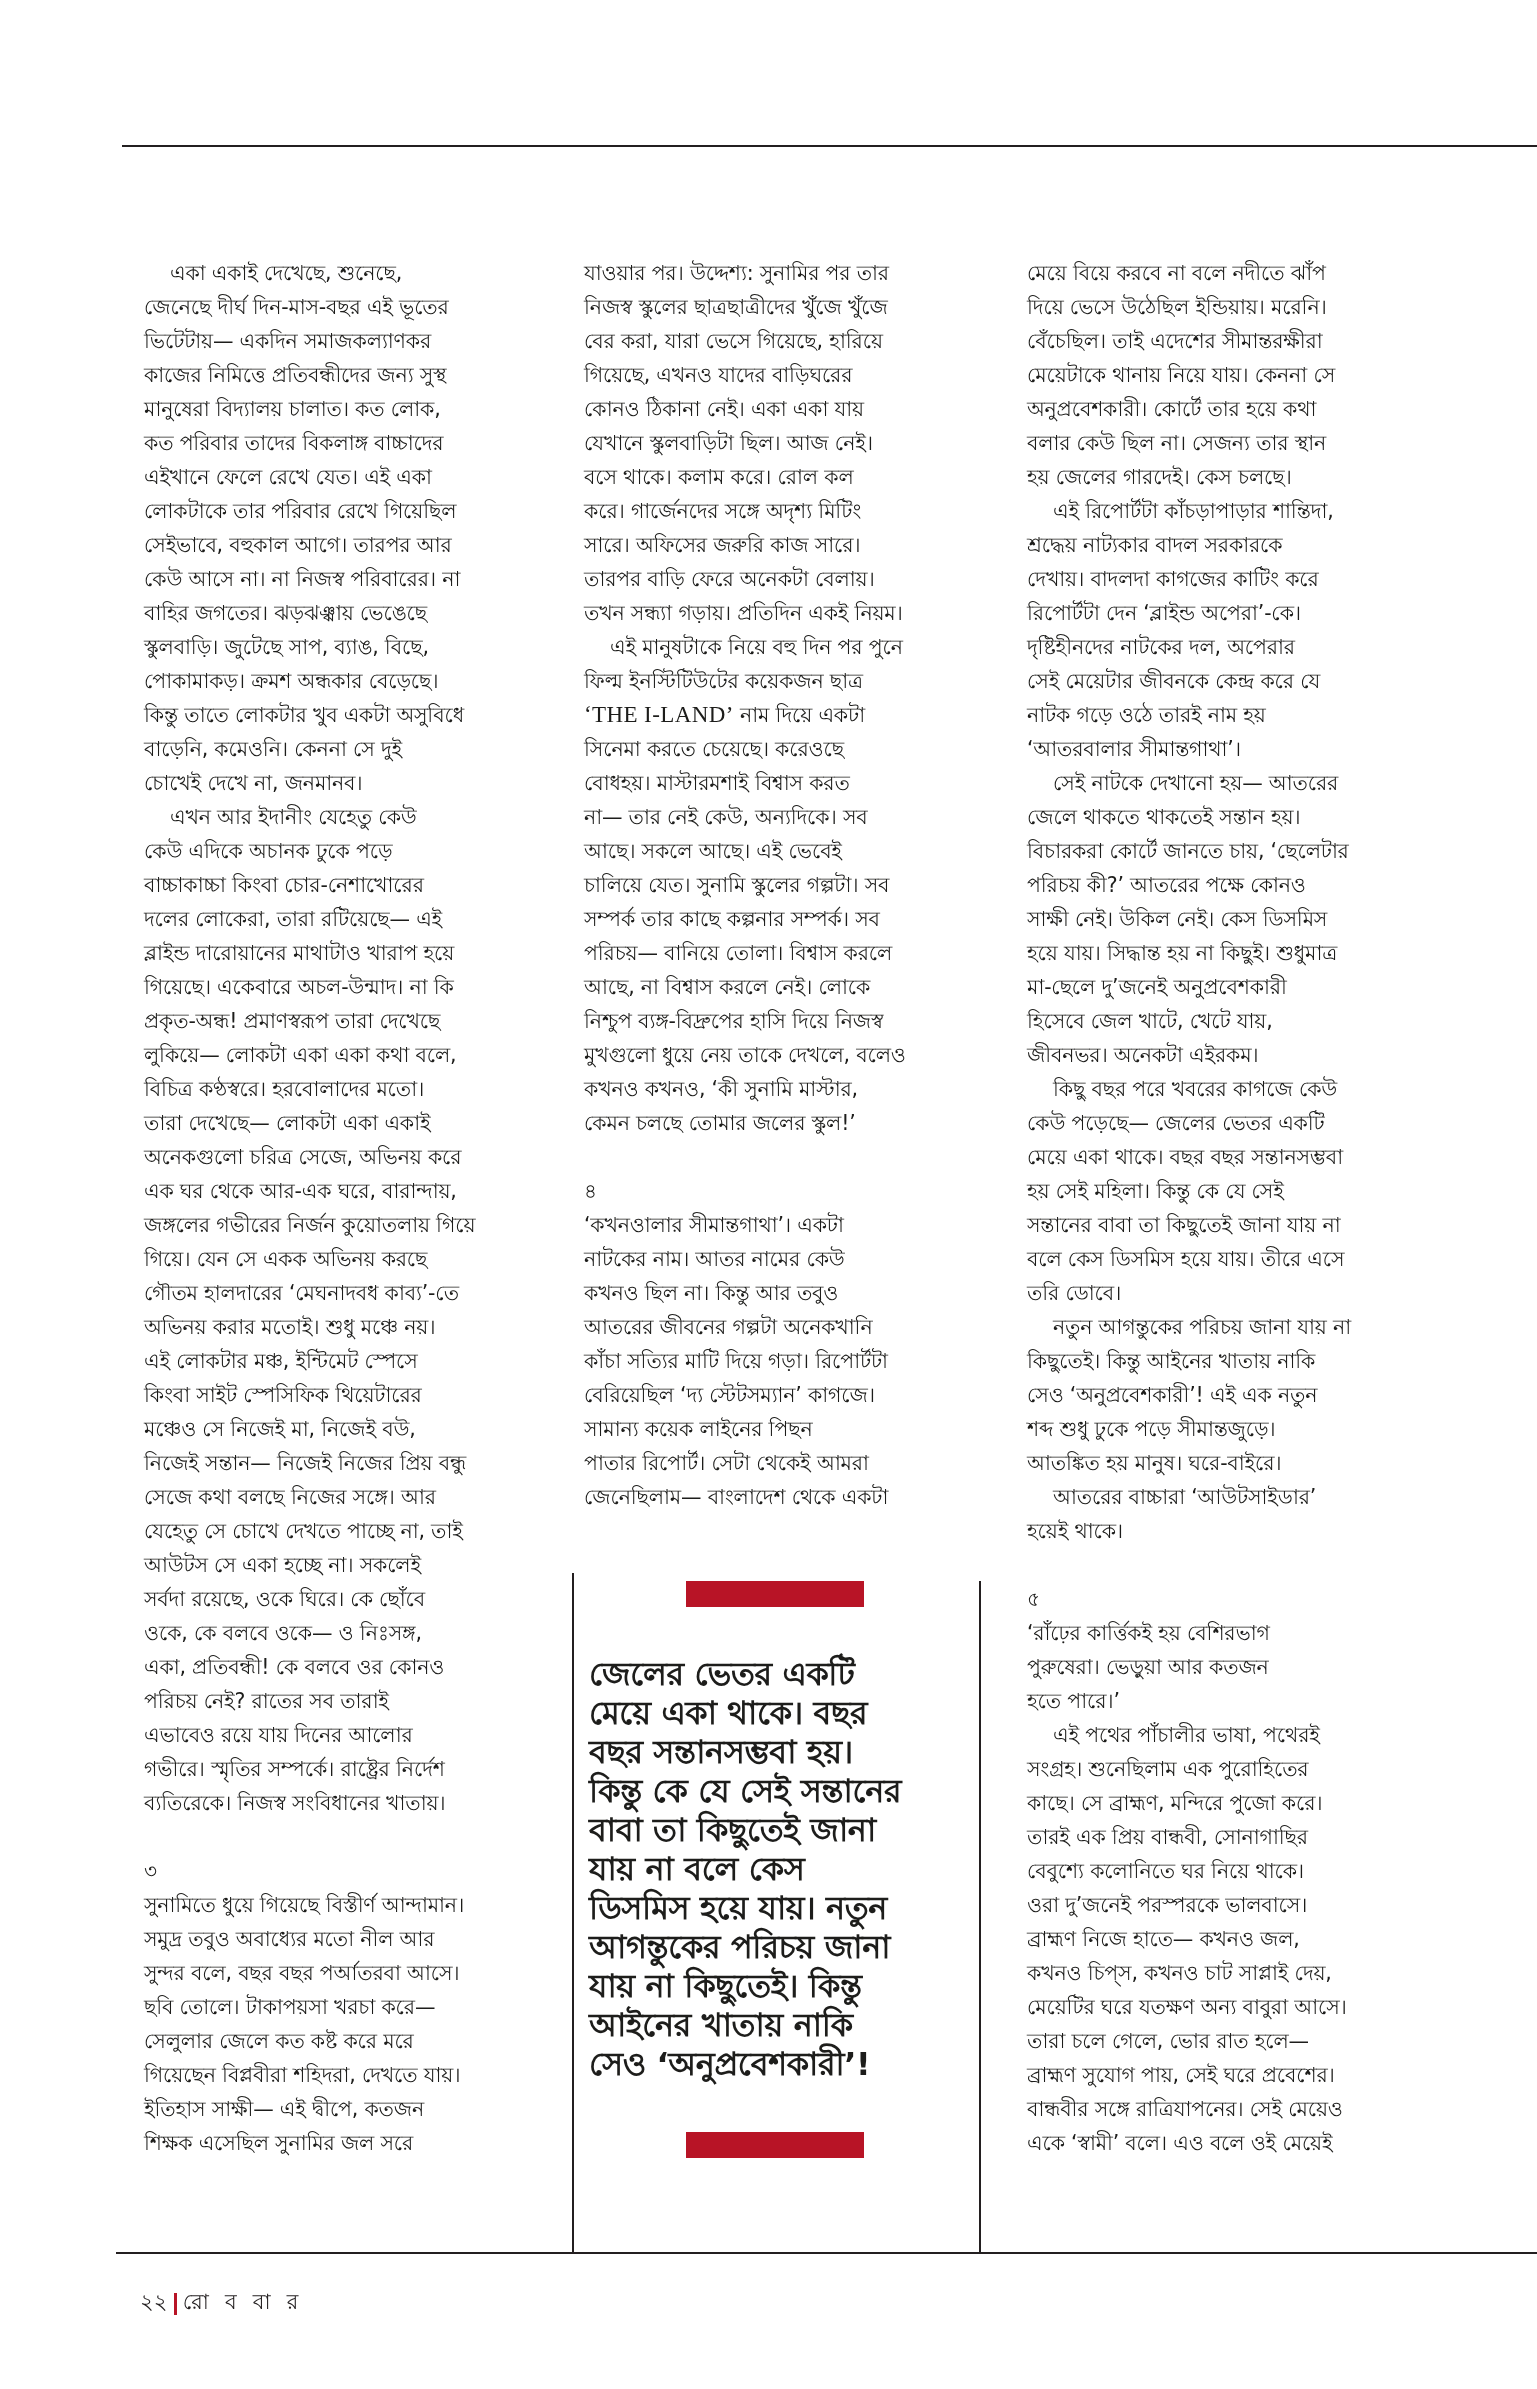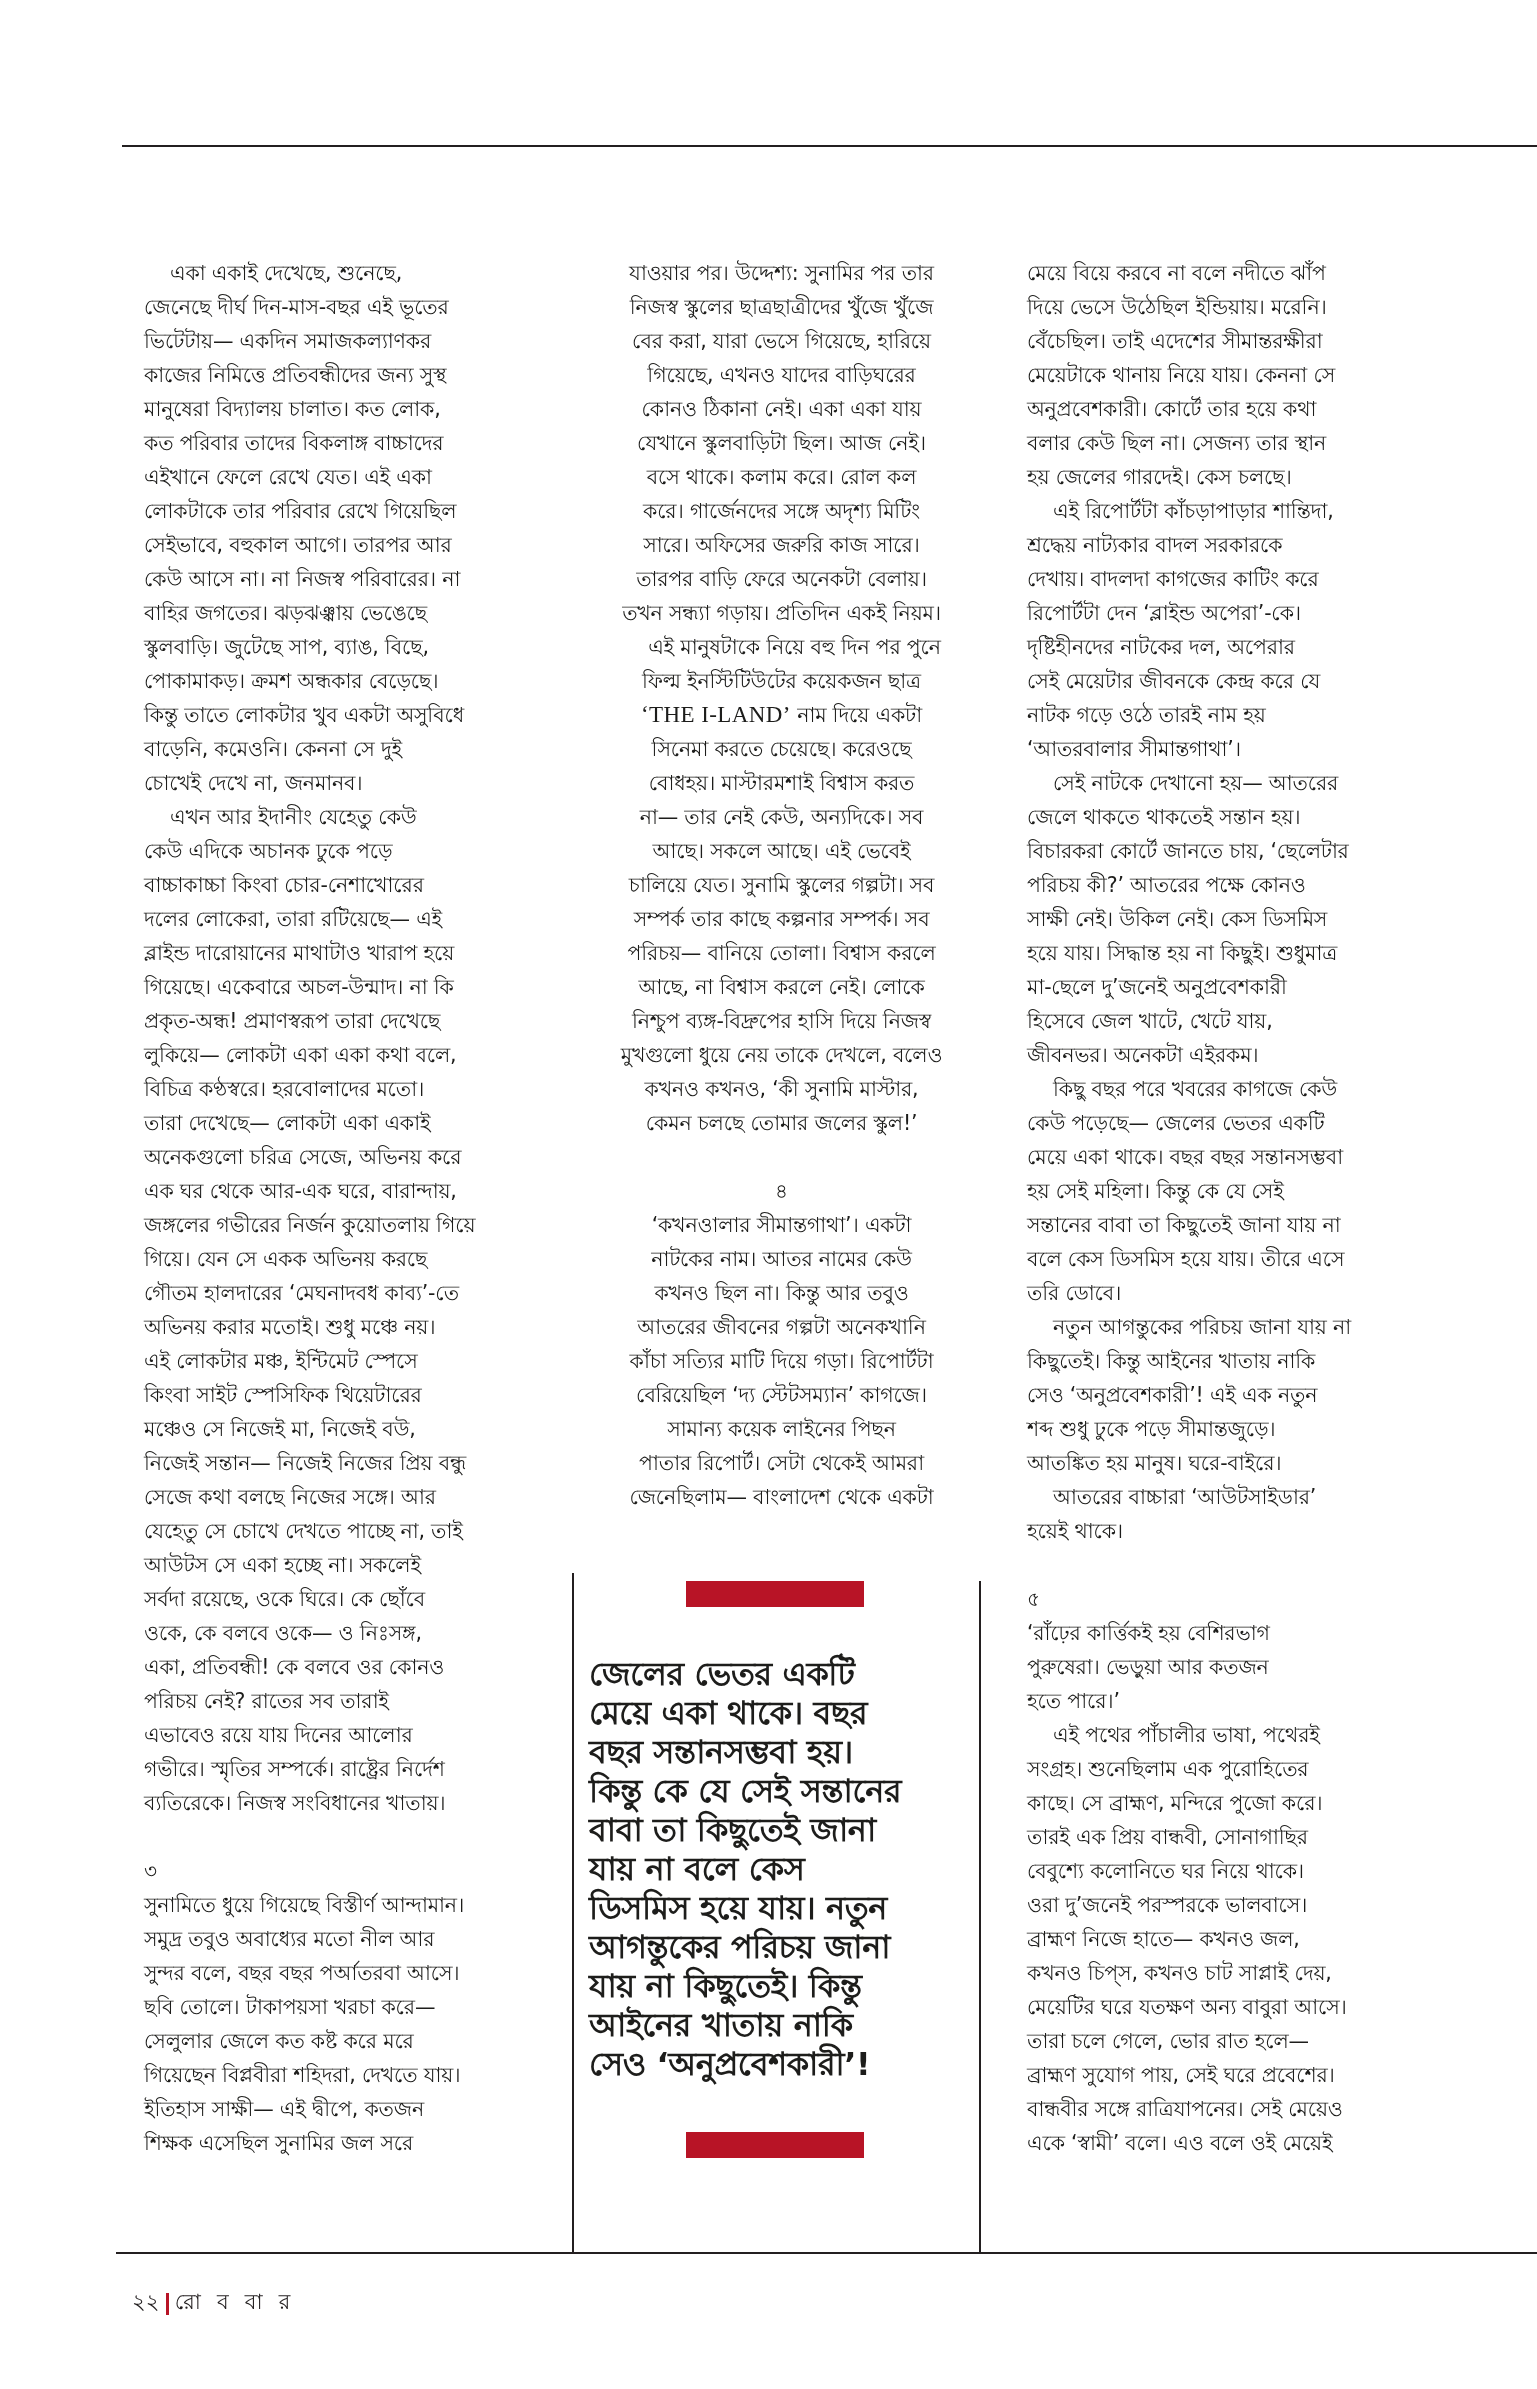--- a/index.html
+++ b/index.html
@@ -8,21 +8,21 @@
     font-family: "DejaVu Sans", sans-serif; color: #1d1d1b;
   }
   .rule-top { position: absolute; left: 122px; top: 145px; width: 1416px; height: 2.3px; background: #231f20; }
   .rule-bottom { position: absolute; left: 116px; top: 2252px; width: 1421px; height: 2.3px; background: #231f20; }
   .col-divider { position: absolute; width: 1.6px; background: #231f20; }
   .col-divider.left { left: 572px; top: 1573px; height: 679px; }
   .col-divider.right { left: 979px; top: 1581px; height: 671px; }
 
   .column { position: absolute; top: 256px; }
   .col1 { left: 144px; width: 411px; }
-  .col2 { left: 584px; width: 395px; text-align: center; }
+  .col2 { left: 584px; width: 395px; }
   .col3 { left: 1027px; width: 395px; }
 
   .line {
     font-size: 20.5px; line-height: 34px; height: 34px;
     white-space: nowrap; overflow: visible; letter-spacing: -0.2px;
   }
   .line.indent { padding-left: 26px; }
   .gap { height: 34px; }
   .section-no { font-size: 20px; line-height: 34px; height: 34px; }
   .latin { font-family: "Liberation Serif", serif; font-size: 23px; letter-spacing: 0.4px; }
@@ -33,21 +33,21 @@
   .red-bar { display: block; margin: 0 auto; width: 178px; height: 26px; background: #b81426; }
   .red-bar.top { margin-top: 23px; }
   .quote-text { margin-top: 48px; }
   .quote-line {
     font-size: 32px; font-weight: bold; line-height: 39px; height: 39px;
     white-space: nowrap; letter-spacing: -0.4px;
   }
   .red-bar.bottom { margin-top: 48px; }
 
   .folio {
-    position: absolute; left: 132px; top: 2286px; font-size: 21px; color: #231f20;
+    position: absolute; left: 140px; top: 2286px; font-size: 21px; color: #231f20;
     display: flex; align-items: center; gap: 6.2px;
   }
   .folio .sep { display: inline-block; width: 3.1px; height: 22px; background: #b81426; }
   .folio .mag { letter-spacing: 4.7px; }
 </style>
 </head>
 <body>
 
 <div class="rule-top"></div>
 

